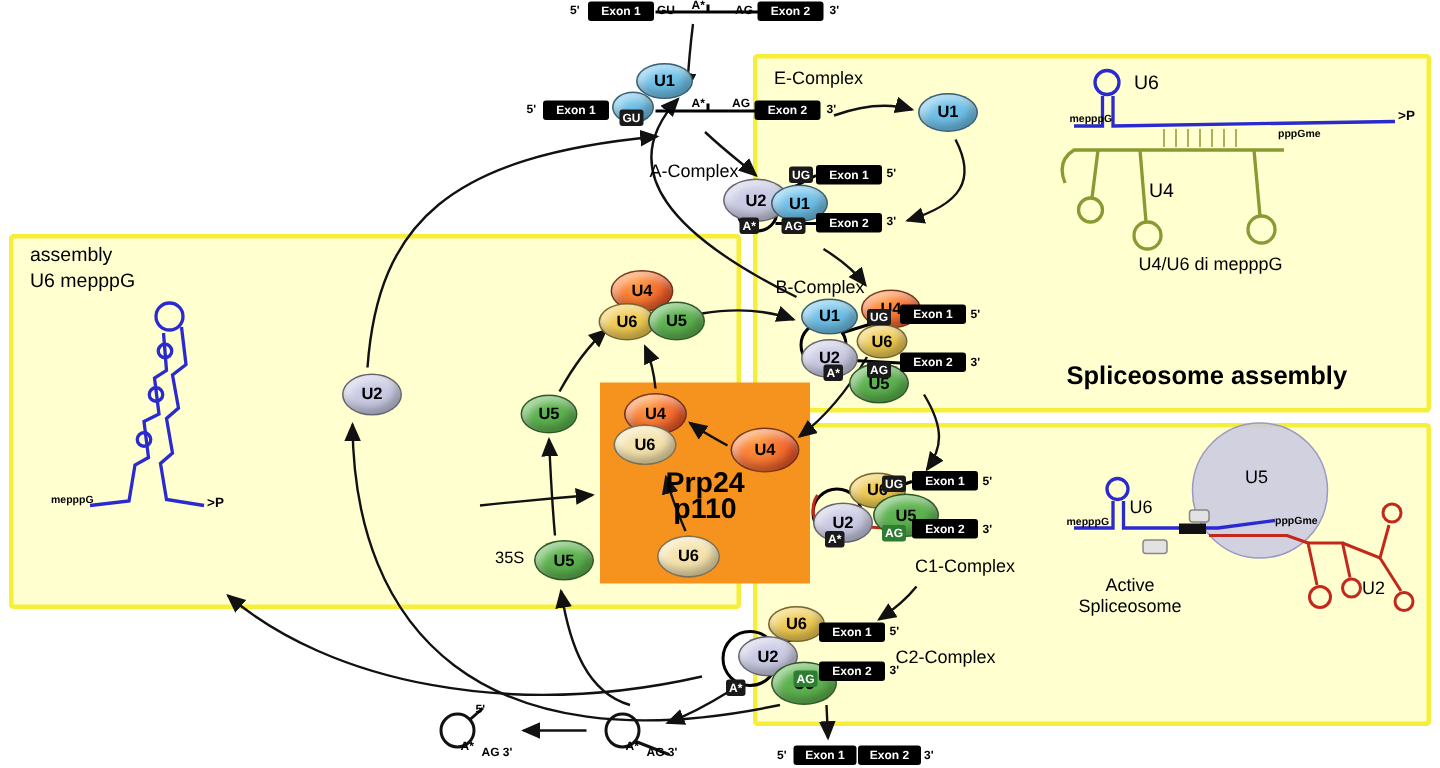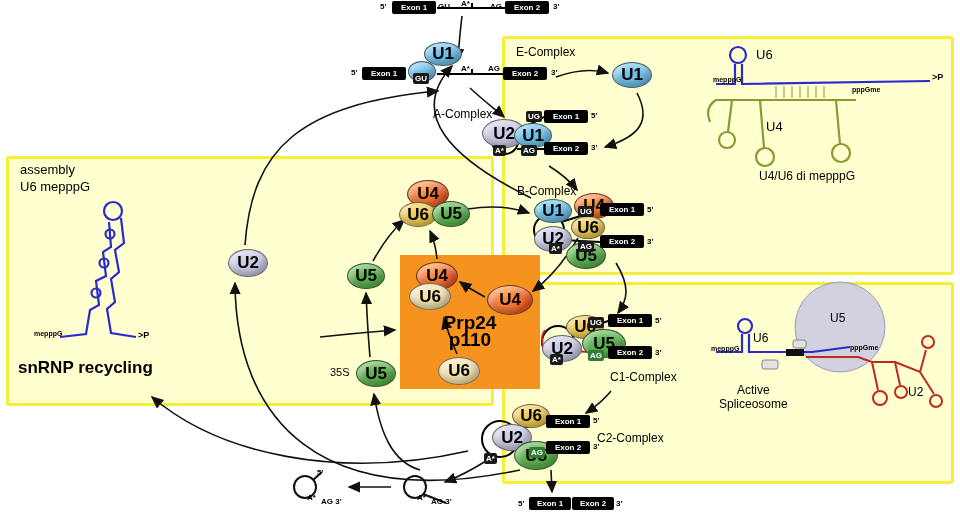--- a/index.html
+++ b/index.html
@@ -2,21 +2,21 @@
 <html><head>
 <meta charset="utf-8">
 <style>
   html,body{margin:0;padding:0;background:#fff;}
   #canvas{position:relative;width:960px;height:512px;background:#fff;overflow:hidden;
           font-family:"Liberation Sans", sans-serif;color:#000;}
   .region{position:absolute;background:#ffffd0;border:3px solid #f6ef3a;border-radius:3px;z-index:1;}
   #prp-box{position:absolute;left:400px;top:255px;width:140px;height:134px;background:#f6921e;z-index:2;}
   #overlay{position:absolute;left:0;top:0;z-index:3;pointer-events:none;}
   .el{position:absolute;border-radius:50%;display:flex;align-items:center;justify-content:center;
-      font-weight:700;font-size:17px;border:1px solid rgba(0,0,0,.5);z-index:4;
+      font-weight:700;font-size:11px;border:1px solid rgba(0,0,0,.5);z-index:4;
       box-shadow:inset -3px -4px 6px rgba(0,0,0,.28), inset 3px 4px 6px rgba(255,255,255,.55);}
   .u1{background:#6ec0e8}.u2{background:#cacae4}
   .u4{background:radial-gradient(circle at 38% 30%, #ff9a40, #e8431f);}
   .u5{background:#5cb24e}.u6{background:#f0cb52}.u6pale{background:#f5e3ad}
   .chip{position:absolute;background:#1a1a1a;color:#fff;font-size:8px;font-weight:700;
         padding:0 2px;line-height:11px;border-radius:2px;z-index:5;white-space:nowrap;}
   .chip.green{background:#2f7d32}
   .exon{position:absolute;background:#000;color:#fff;font-size:8px;font-weight:700;text-align:center;
         width:44px;height:13px;line-height:13px;border-radius:2px;z-index:5;}
   .lbl{position:absolute;font-size:12px;white-space:nowrap;z-index:6;}
@@ -229,28 +229,28 @@
   <div class="lbl s8" style="left:417px;top:493px">A*</div>
   <div class="lbl s8" style="left:431px;top:497px">AG 3'</div>
   <div class="lbl s8" style="left:317px;top:468px">5'</div>
   <div class="lbl s8" style="left:307px;top:493px">A*</div>
   <div class="lbl s8" style="left:321px;top:497px">AG 3'</div>
 
   <div class="lbl s13" style="left:20px;top:162px">assembly</div>
   <div class="lbl s13" style="left:20px;top:179px">U6 mepppG</div>
   <div class="lbl t7" style="left:34px;top:330px">mepppG</div>
   <div class="lbl s9" style="left:138px;top:330px">&gt;P</div>
-  <div class="lbl big" style="left:18px;top:358px">snRNP recycling</div>
 
   <div class="lbl s13" style="left:756px;top:47px">U6</div>
   <div class="lbl t7" style="left:713px;top:76px">mepppG</div>
   <div class="lbl t7" style="left:852px;top:86px">pppGme</div>
   <div class="lbl s9" style="left:932px;top:72px">&gt;P</div>
   <div class="lbl s13" style="left:766px;top:119px">U4</div>
   <div class="lbl" style="left:759px;top:169px">U4/U6 di mepppG</div>
+  <div class="lbl big" style="left:711px;top:241px">Spliceosome assembly</div>
 
   <div class="lbl" style="left:753px;top:331px">U6</div>
   <div class="lbl" style="left:830px;top:311px">U5</div>
   <div class="lbl" style="left:908px;top:385px">U2</div>
   <div class="lbl t7" style="left:711px;top:345px">mepppG</div>
   <div class="lbl t7" style="left:850px;top:344px">pppGme</div>
   <div class="lbl" style="left:737px;top:383px">Active</div>
   <div class="lbl" style="left:719px;top:397px">Spliceosome</div>
 
 </div>

